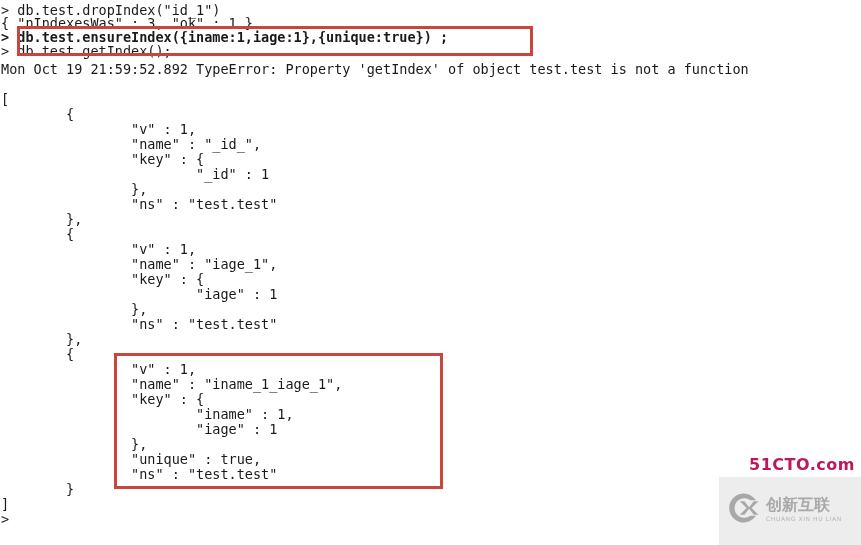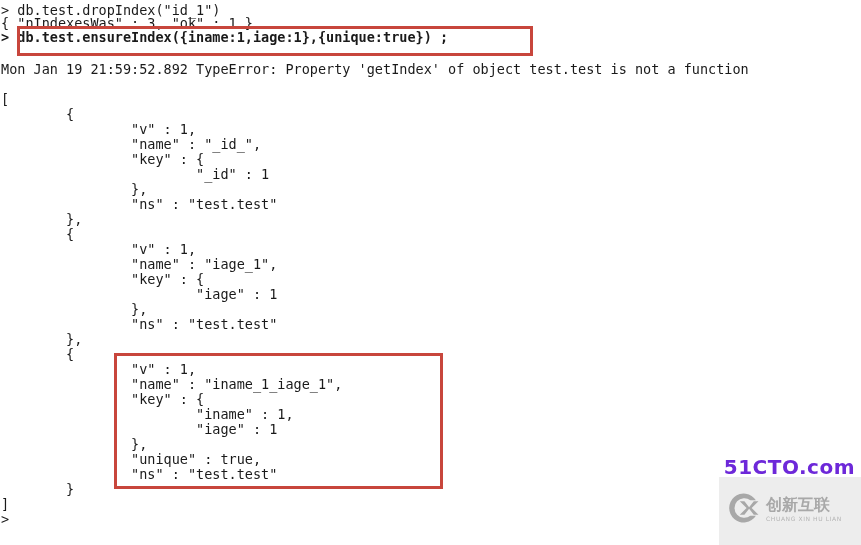--- a/index.html
+++ b/index.html
@@ -53,23 +53,23 @@
     bottom: 0;
     width: 148px;
     height: 90px;
     pointer-events: none;
   }
   #wm-text {
     position: absolute;
     right: 6px;
     top: 0px;
     font-family: "DejaVu Sans", "Liberation Sans", sans-serif;
-    font-size: 20px;
+    font-size: 16px;
     font-weight: bold;
-    color: #6d28d9;
+    color: #be185d;
     letter-spacing: 0.5px;
     white-space: nowrap;
   }
   #wm-band {
     position: absolute;
     left: 6px;
     top: 22px;
     width: 142px;
     height: 68px;
     background: #ededed;
@@ -112,21 +112,22 @@
     white-space: nowrap;
   }
 </style>
 </head>
 <body>
 
 <div id="terminal">
     <div class="term-line" style="top: 3px;">&gt; db.test.dropIndex("id_1")</div>
     <div class="term-line" style="top: 16px;">{ "nIndexesWas" : 3, "ok" : 1 }</div>
     <div class="term-line" style="top: 30px; font-weight: bold;">&gt; db.test.ensureIndex({iname:1,iage:1},{unique:true}) ;</div>
-    <div class="term-line" style="top: 62px;">Mon Jan 19 21:59:52.892 TypeError: Property 'getIndex' of object test.test is not a function</div>
+    <div class="term-line" style="top: 44px;">&gt; db.test.getIndex();</div>
+    <div class="term-line" style="top: 62px;">Mon Oct 19 21:59:52.892 TypeError: Property 'getIndex' of object test.test is not a function</div>
     <div class="term-line" style="top: 92px;">[</div>
     <div class="term-line" style="top: 107px;">        {</div>
     <div class="term-line" style="top: 122px;">                "v" : 1,</div>
     <div class="term-line" style="top: 137px;">                "name" : "_id_",</div>
     <div class="term-line" style="top: 152px;">                "key" : {</div>
     <div class="term-line" style="top: 167px;">                        "_id" : 1</div>
     <div class="term-line" style="top: 182px;">                },</div>
     <div class="term-line" style="top: 197px;">                "ns" : "test.test"</div>
     <div class="term-line" style="top: 212px;">        },</div>
     <div class="term-line" style="top: 227px;">        {</div>

